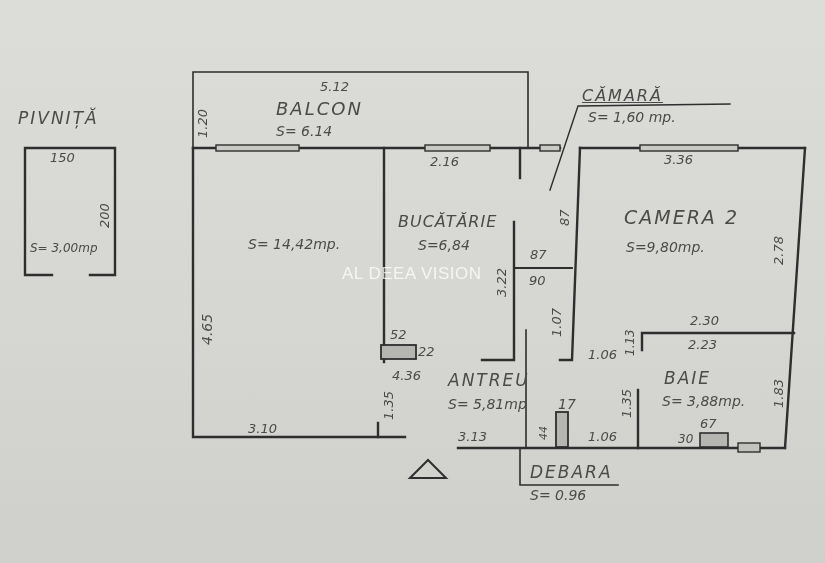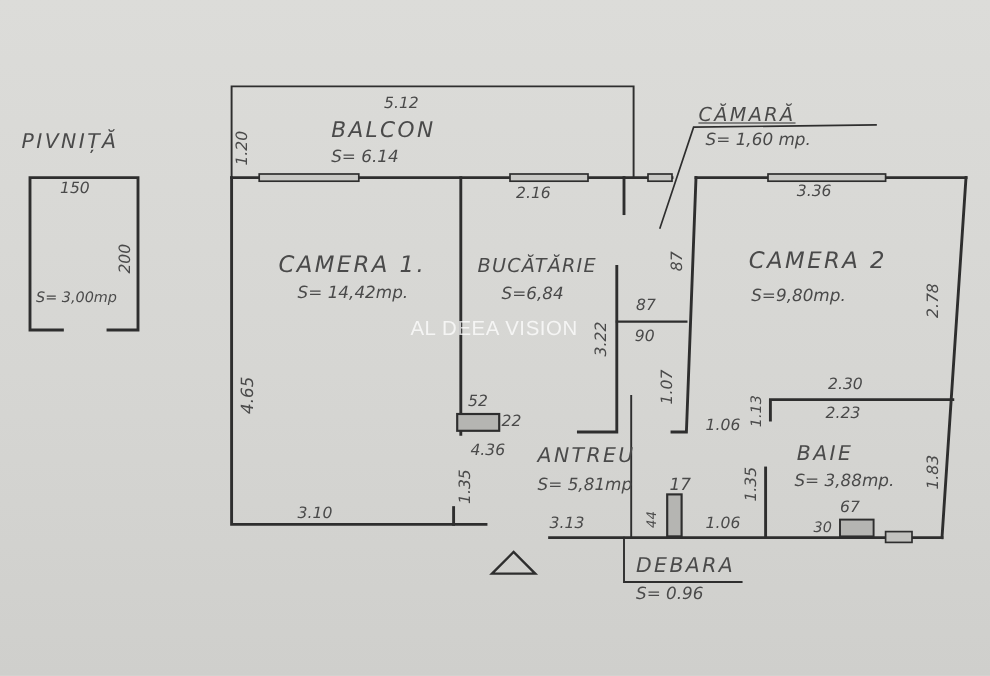--- a/index.html
+++ b/index.html
@@ -86,21 +86,20 @@
   <span class="lbl area" style="left:30px;top:242px;font-size:12px;">S= 3,00mp</span>
 
   <span class="lbl dim" style="left:320px;top:80px;">5.12</span>
   <span class="lbl room" style="left:276px;top:100px;font-size:18px;">BALCON</span>
   <span class="lbl area" style="left:276px;top:124px;">S= 6.14</span>
   <span class="lbl dim rot" style="left:196px;top:138px;transform:rotate(-90deg);">1.20</span>
 
   <span class="lbl room" style="left:582px;top:88px;font-size:16px;text-decoration:underline;">CĂMARĂ</span>
   <span class="lbl area" style="left:588px;top:110px;">S= 1,60 mp.</span>
 
-  <span class="lbl room" style="left:232px;top:212px;">CAMERA 1.</span>
   <span class="lbl area" style="left:248px;top:237px;">S= 14,42mp.</span>
   <span class="lbl dim rot" style="left:200px;top:345px;transform:rotate(-90deg);font-size:14px;">4.65</span>
   <span class="lbl dim" style="left:248px;top:422px;">3.10</span>
   <span class="lbl dim rot" style="left:382px;top:420px;transform:rotate(-90deg);">1.35</span>
 
   <span class="lbl room" style="left:398px;top:214px;font-size:16px;letter-spacing:1px;">BUCĂTĂRIE</span>
   <span class="lbl area" style="left:418px;top:238px;">S=6,84</span>
   <span class="lbl dim" style="left:430px;top:155px;">2.16</span>
   <span class="lbl dim rot" style="left:495px;top:297px;transform:rotate(-90deg);">3.22</span>
 

